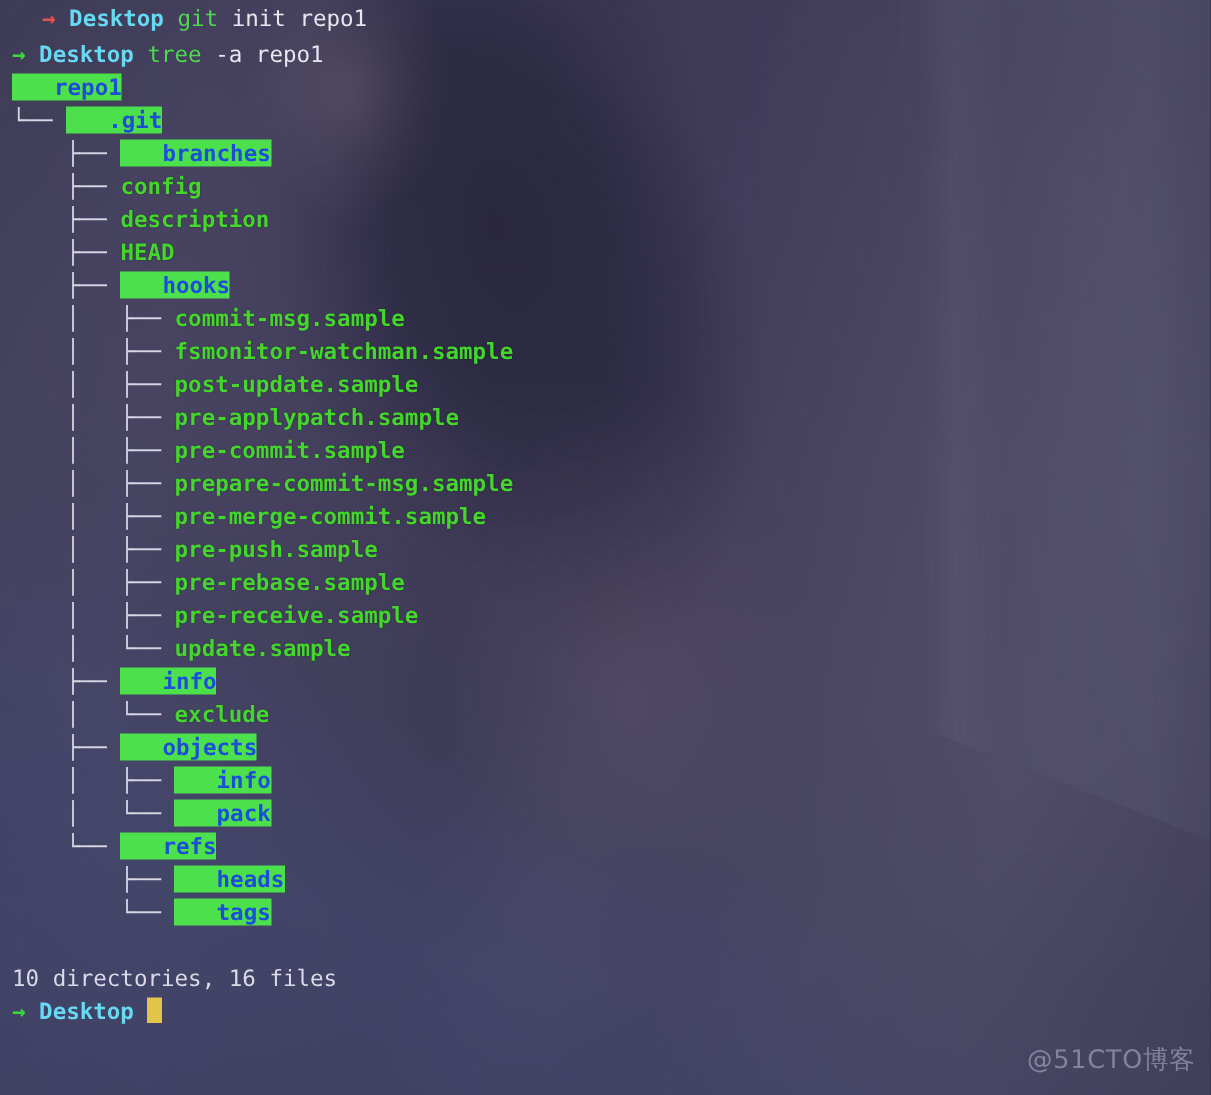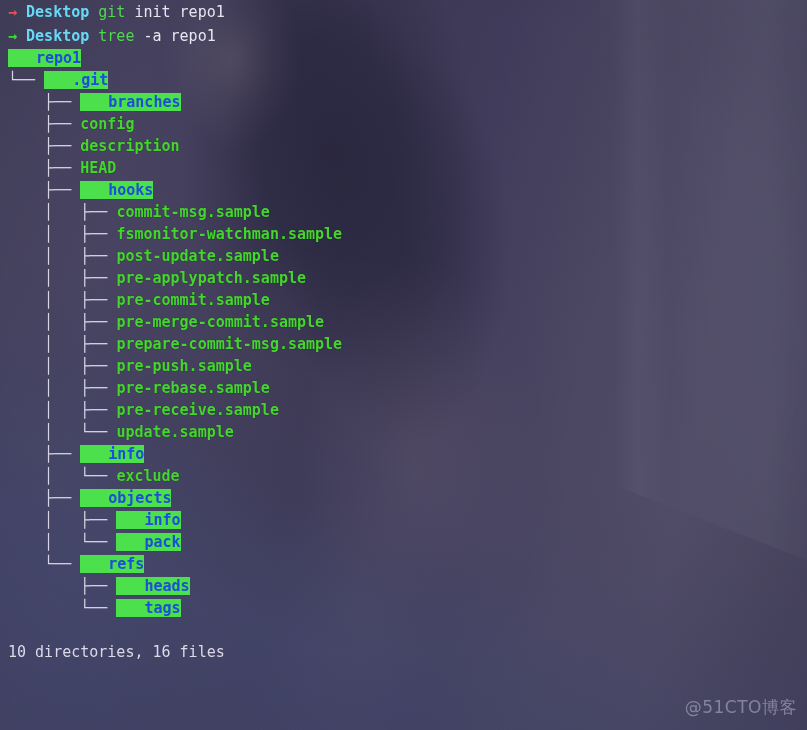--- a/index.html
+++ b/index.html
@@ -138,21 +138,21 @@
     position: relative;
     z-index: 2;
     padding: 0;
   }
   .line {
     height: 22px;
     white-space: pre;
     color: #e8e6f0;
     padding-left: 8px;
   }
-  .line.first { height: 25px; line-height: 25px; }
+  .line.first { height: 25px; line-height: 25px; margin-left: 20px; }
 
   
   .c-arrow-red   { color: #e2544f; font-weight: bold; }
   .c-arrow-green { color: #3bd93b; font-weight: bold; }
   .c-cyan        { color: #67d9f5; font-weight: bold; }
   .c-green       { color: #4fd94f; }
   .c-white       { color: #e8e6f0; }
   .c-dim         { color: #dcdae8; }
 
   
@@ -222,37 +222,38 @@
         <div class="line"><span class="tree">    ├── </span><span class="dir">branches</span></div>
         <div class="line"><span class="tree">    ├── </span><span class="file">config</span></div>
         <div class="line"><span class="tree">    ├── </span><span class="file">description</span></div>
         <div class="line"><span class="tree">    ├── </span><span class="file">HEAD</span></div>
         <div class="line"><span class="tree">    ├── </span><span class="dir">hooks</span></div>
         <div class="line"><span class="tree">    │   ├── </span><span class="file">commit-msg.sample</span></div>
         <div class="line"><span class="tree">    │   ├── </span><span class="file">fsmonitor-watchman.sample</span></div>
         <div class="line"><span class="tree">    │   ├── </span><span class="file">post-update.sample</span></div>
         <div class="line"><span class="tree">    │   ├── </span><span class="file">pre-applypatch.sample</span></div>
         <div class="line"><span class="tree">    │   ├── </span><span class="file">pre-commit.sample</span></div>
+        <div class="line"><span class="tree">    │   ├── </span><span class="file">prepare-commit-msg.sample</span></div>
         <div class="line"><span class="tree">    │   ├── </span><span class="file">pre-merge-commit.sample</span></div>
-        <div class="line"><span class="tree">    │   ├── </span><span class="file">prepare-commit-msg.sample</span></div>
         <div class="line"><span class="tree">    │   ├── </span><span class="file">pre-push.sample</span></div>
         <div class="line"><span class="tree">    │   ├── </span><span class="file">pre-rebase.sample</span></div>
         <div class="line"><span class="tree">    │   ├── </span><span class="file">pre-receive.sample</span></div>
         <div class="line"><span class="tree">    │   └── </span><span class="file">update.sample</span></div>
         <div class="line"><span class="tree">    ├── </span><span class="dir">info</span></div>
         <div class="line"><span class="tree">    │   └── </span><span class="file">exclude</span></div>
         <div class="line"><span class="tree">    ├── </span><span class="dir">objects</span></div>
         <div class="line"><span class="tree">    │   ├── </span><span class="dir">info</span></div>
         <div class="line"><span class="tree">    │   └── </span><span class="dir">pack</span></div>
         <div class="line"><span class="tree">    └── </span><span class="dir">refs</span></div>
         <div class="line"><span class="tree">        ├── </span><span class="dir">heads</span></div>
         <div class="line"><span class="tree">        └── </span><span class="dir">tags</span></div>
       </div>
 
     <div class="line"> </div>
 
     <div class="line"><span class="c-dim">10 directories, 16 files</span></div>
 
+    <div class="line"><span class="c-arrow-green">→</span><span class="c-white"> </span><span class="c-cyan">Desktop</span><span class="c-white"> </span><span class="cursor"></span></div>
 
   </div>
 
   <div id="watermark">@51CTO博客</div>
 </div>
 
 </body></html>

